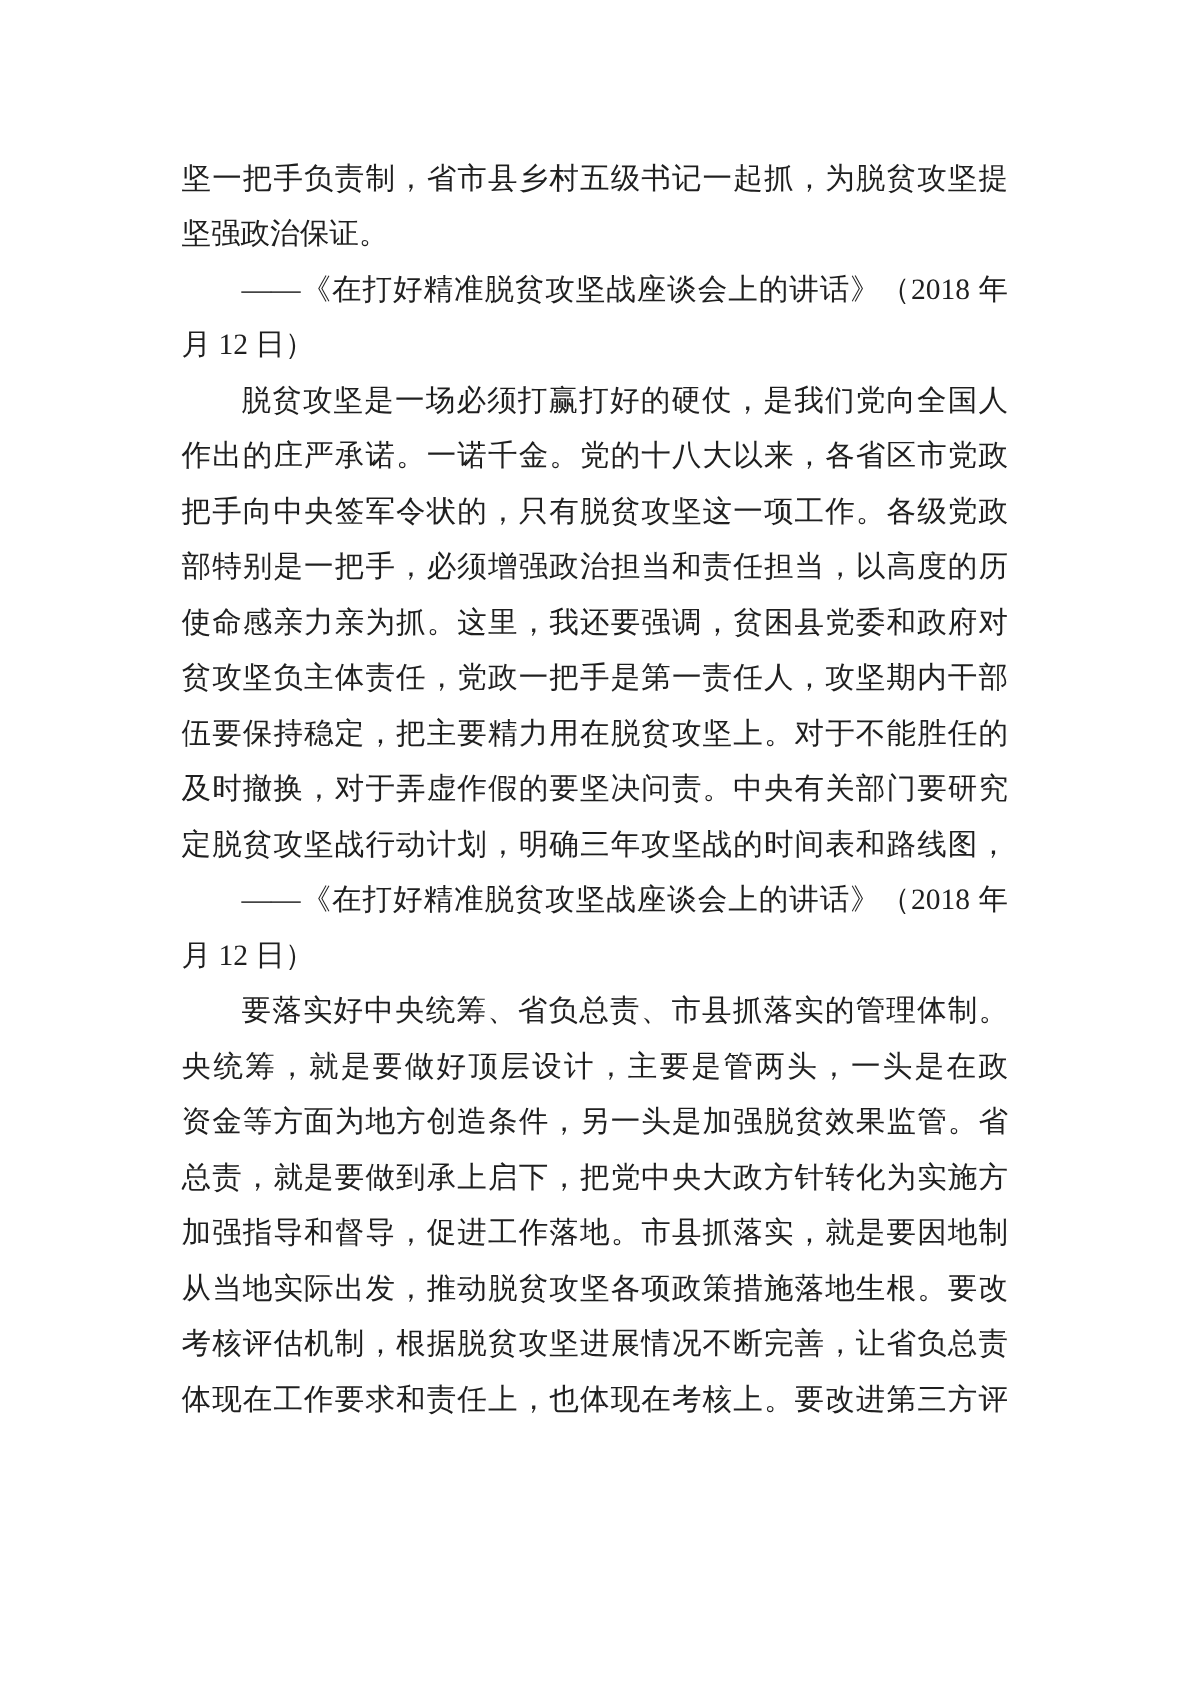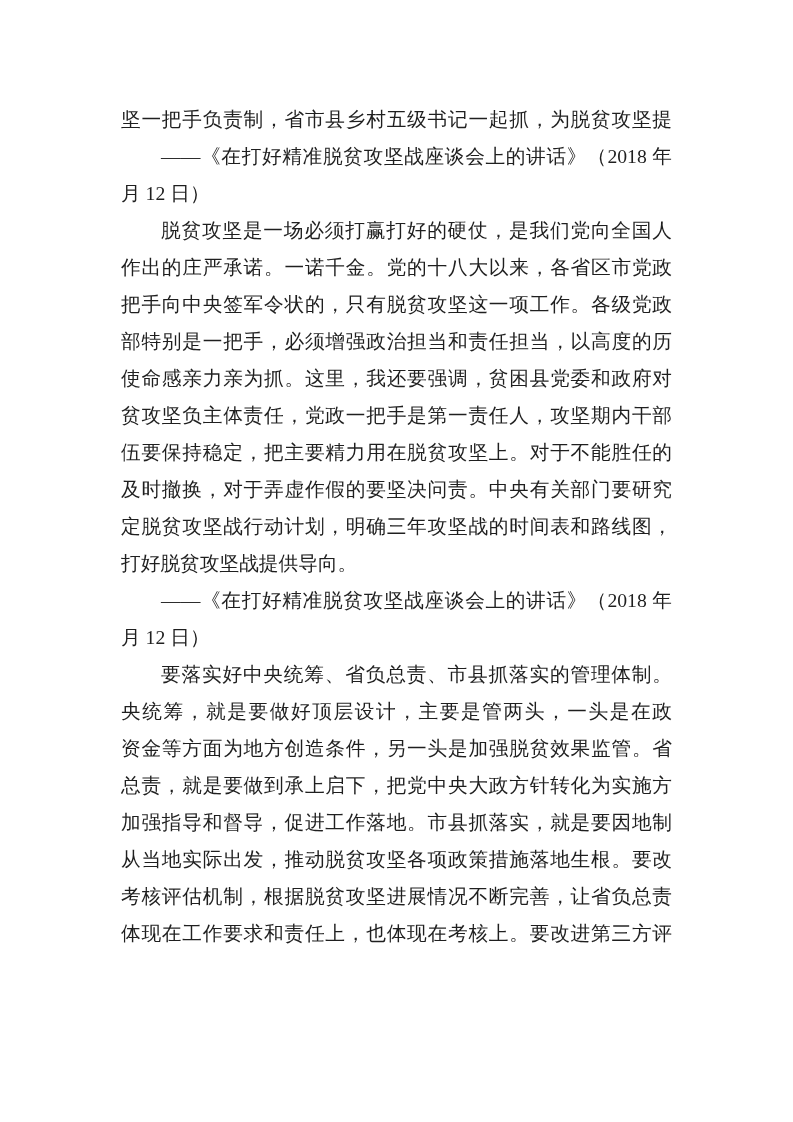--- a/index.html
+++ b/index.html
@@ -40,32 +40,32 @@
     text-align-last: left;
     -moz-text-align-last: left;
   }
 </style>
 </head>
 <body>
 
 <div class="page">
   <div class="text-block">
     <div class="line">坚一把手负责制，省市县乡村五级书记一起抓，为脱贫攻坚提供</div>
+    <div class="line para-end">坚强政治保证。</div>
     <div class="line indent">——《在打好精准脱贫攻坚战座谈会上的讲话》（2018 年 2</div>
     <div class="line para-end">月 12 日）</div>
     <div class="line indent">脱贫攻坚是一场必须打赢打好的硬仗，是我们党向全国人民</div>
     <div class="line">作出的庄严承诺。一诺千金。党的十八大以来，各省区市党政一</div>
     <div class="line">把手向中央签军令状的，只有脱贫攻坚这一项工作。各级党政干</div>
     <div class="line">部特别是一把手，必须增强政治担当和责任担当，以高度的历史</div>
     <div class="line">使命感亲力亲为抓。这里，我还要强调，贫困县党委和政府对脱</div>
     <div class="line">贫攻坚负主体责任，党政一把手是第一责任人，攻坚期内干部队</div>
     <div class="line">伍要保持稳定，把主要精力用在脱贫攻坚上。对于不能胜任的要</div>
     <div class="line">及时撤换，对于弄虚作假的要坚决问责。中央有关部门要研究制</div>
     <div class="line">定脱贫攻坚战行动计划，明确三年攻坚战的时间表和路线图，为</div>
-    <div class="line para-end">打好脱贫攻坚战提供导向。</div>
     <div class="line indent">——《在打好精准脱贫攻坚战座谈会上的讲话》（2018 年 2</div>
     <div class="line para-end">月 12 日）</div>
     <div class="line indent">要落实好中央统筹、省负总责、市县抓落实的管理体制。中</div>
     <div class="line">央统筹，就是要做好顶层设计，主要是管两头，一头是在政策、</div>
     <div class="line">资金等方面为地方创造条件，另一头是加强脱贫效果监管。省负</div>
     <div class="line">总责，就是要做到承上启下，把党中央大政方针转化为实施方案，</div>
     <div class="line">加强指导和督导，促进工作落地。市县抓落实，就是要因地制宜，</div>
     <div class="line">从当地实际出发，推动脱贫攻坚各项政策措施落地生根。要改进</div>
     <div class="line">考核评估机制，根据脱贫攻坚进展情况不断完善，让省负总责既</div>
     <div class="line">体现在工作要求和责任上，也体现在考核上。要改进第三方评估</div>

